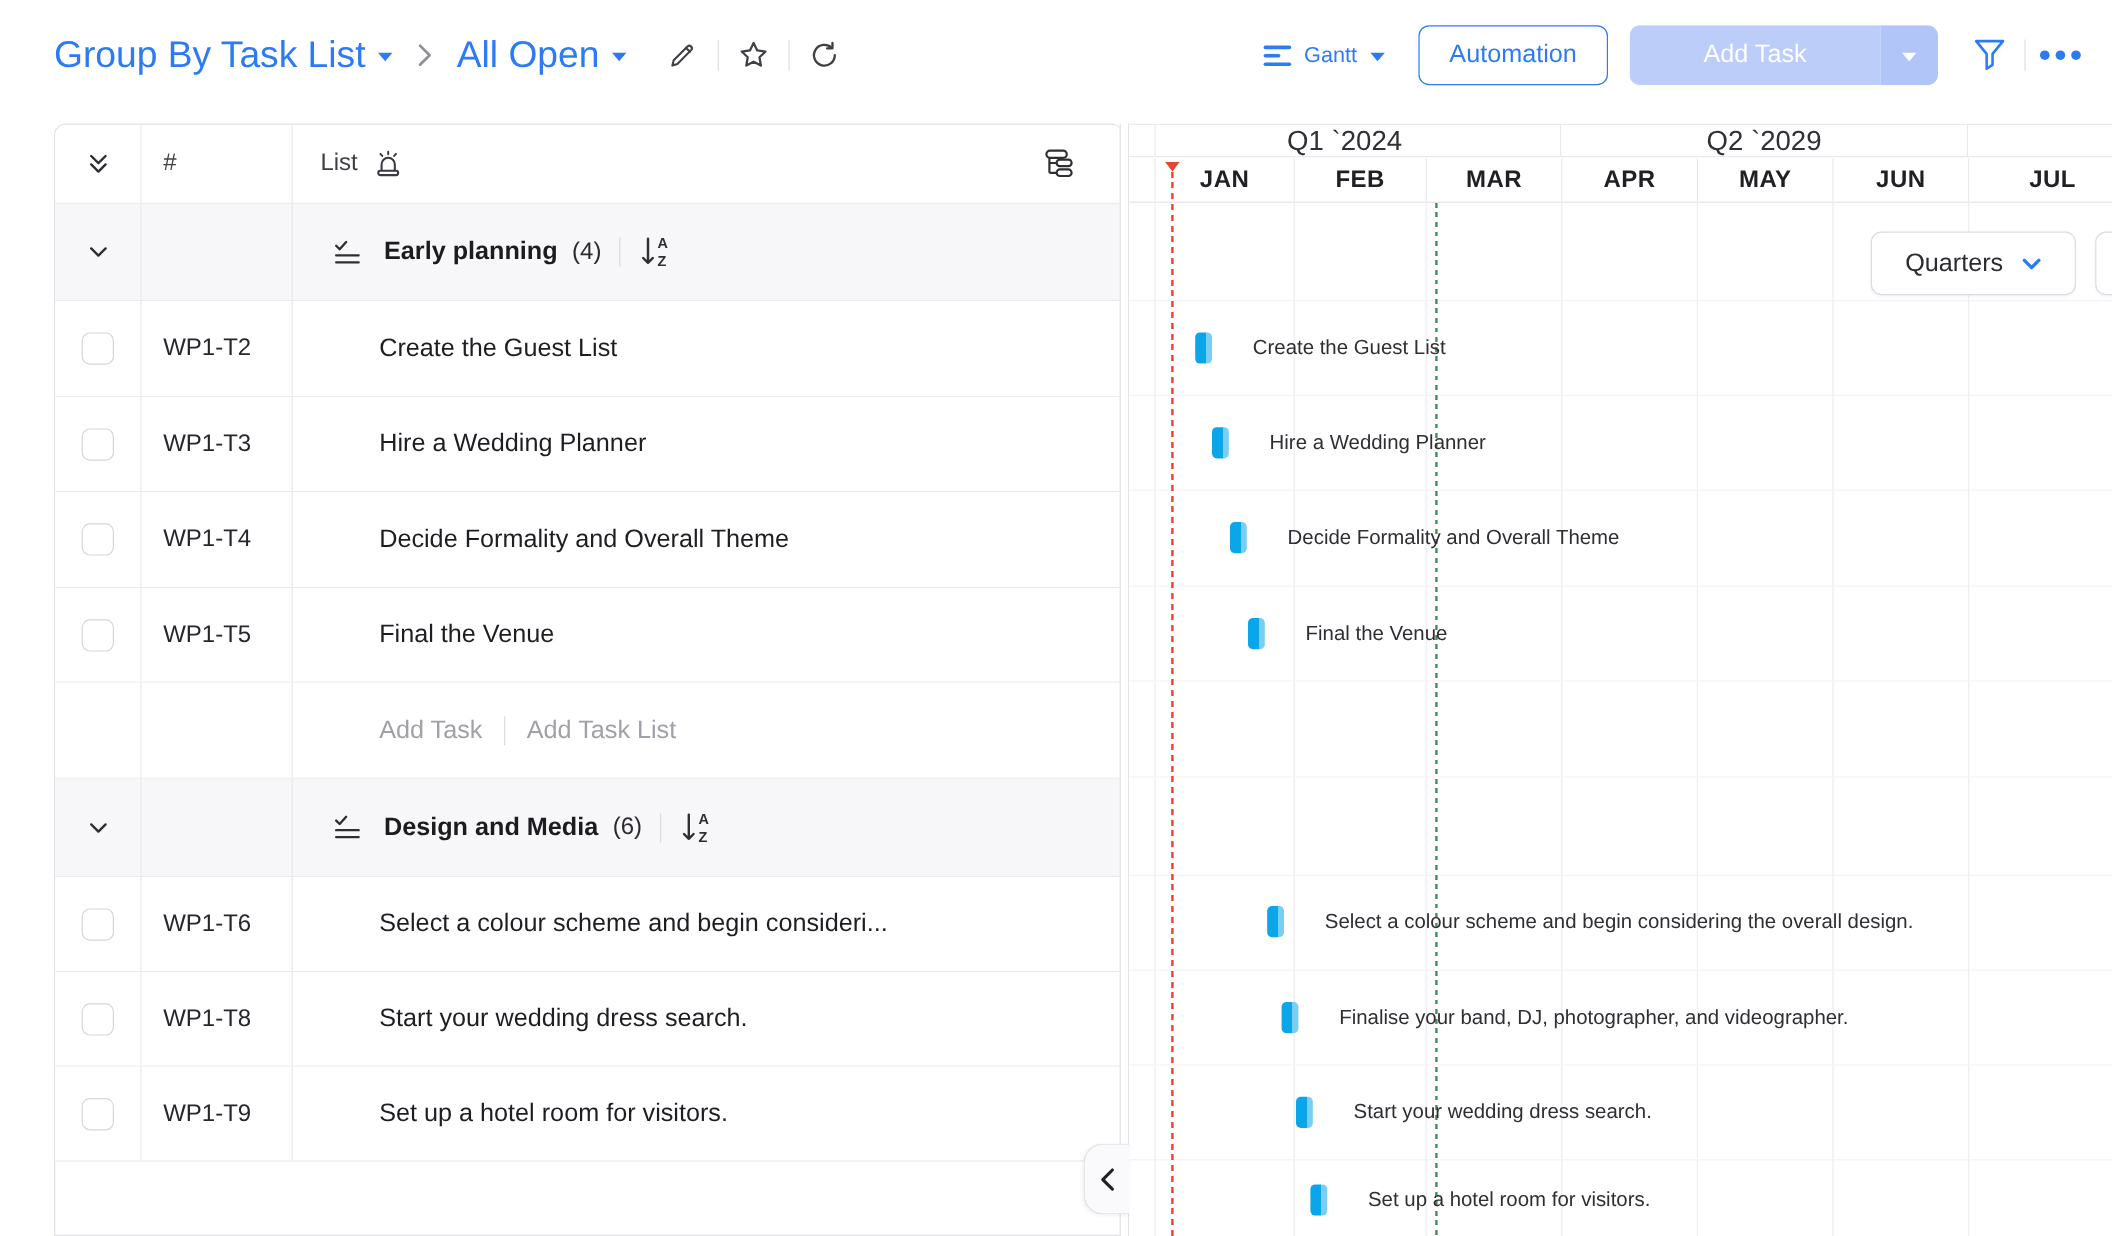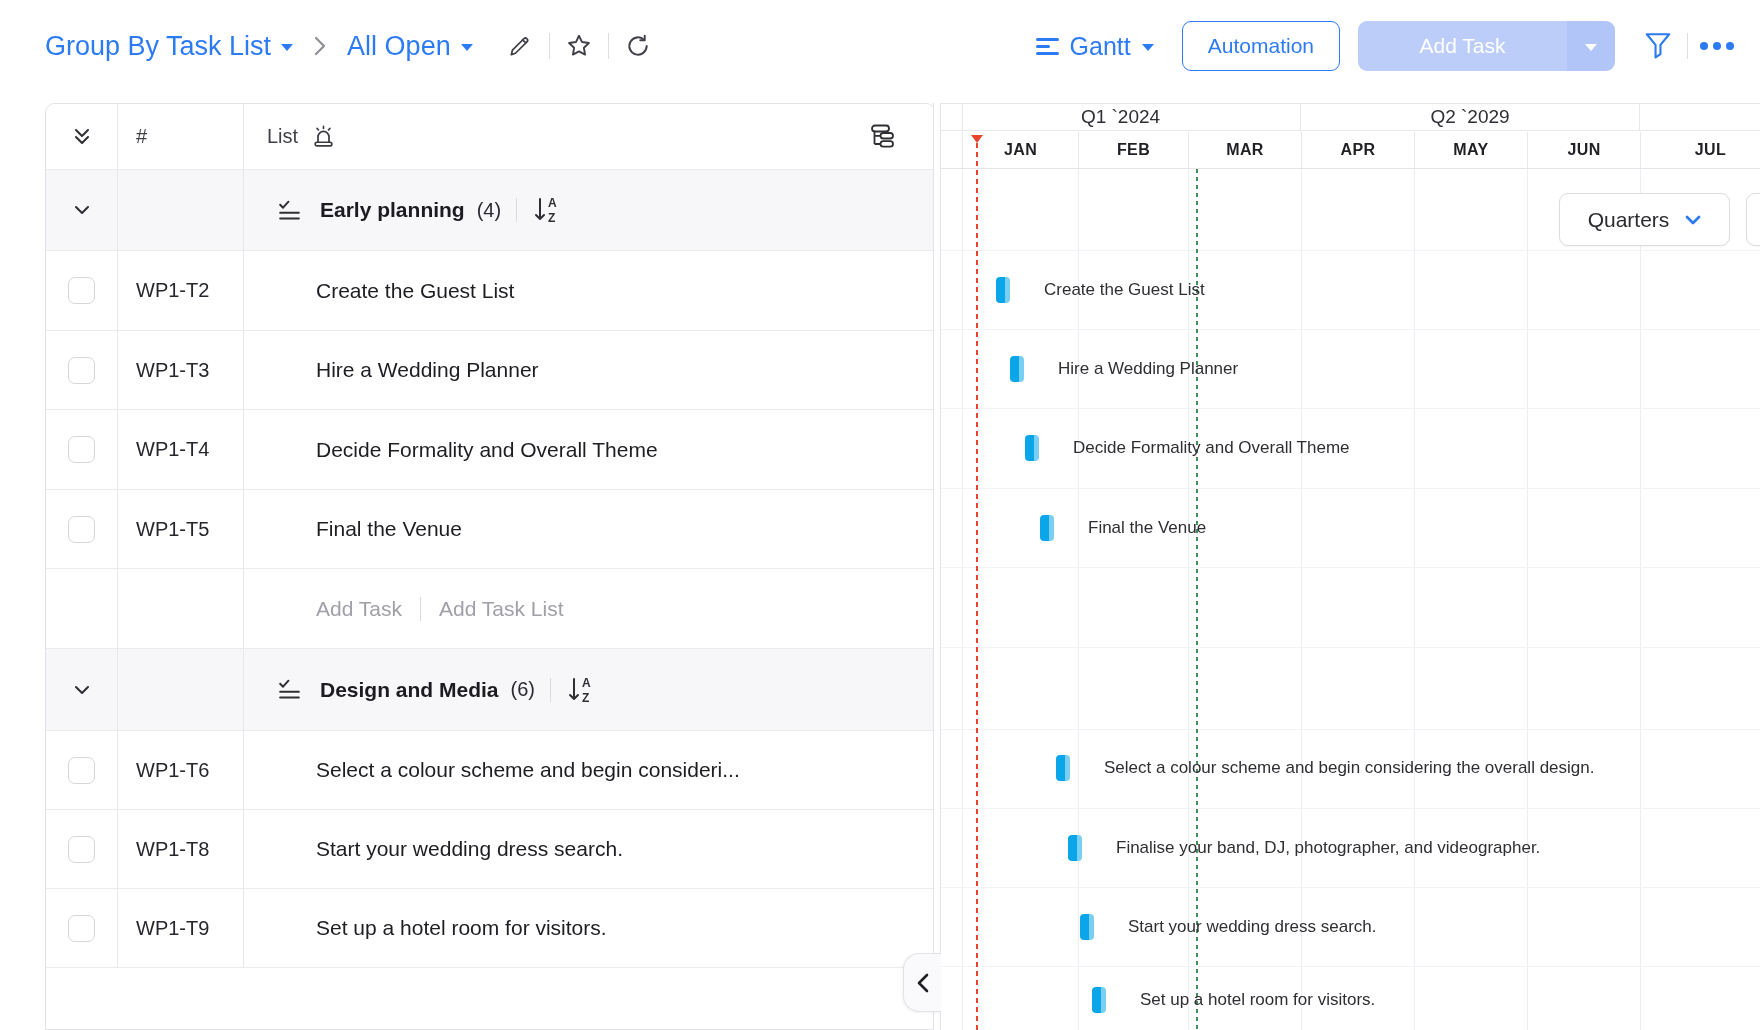--- a/index.html
+++ b/index.html
@@ -3,27 +3,27 @@
 <meta charset="utf-8">
 <style>
   * { margin:0; padding:0; box-sizing:border-box; }
   html,body { width:1760px; height:1030px; overflow:hidden; background:#fff;
     font-family:"Liberation Sans", sans-serif; color:#1d1d22; }
 
   
   .toolbar { position:absolute; left:0; top:0; width:1760px; height:92px;
     display:flex; align-items:center; justify-content:space-between; padding:0 26px 0 45px; }
   .tb-left, .tb-right { display:flex; align-items:center; }
-  .tb-link { display:flex; align-items:center; gap:10px; color:#2d7bf4; font-size:27px; cursor:pointer; }
+  .tb-link { display:flex; align-items:center; gap:10px; color:#2d7bf4; font-size:31px; cursor:pointer; }
   .caret-down { width:0; height:0; border-left:6px solid transparent; border-right:6px solid transparent;
     border-top:7px solid #2d7bf4; margin-top:3px; }
   .crumb-sep { margin:0 20px; display:flex; align-items:center; }
   .icon-btn { display:flex; align-items:center; justify-content:center; width:34px; height:34px; cursor:pointer; }
   .v-div { width:1px; height:26px; background:#dedee3; margin:0 12px; }
-  .view-switch { display:flex; align-items:center; gap:11px; color:#2d7bf4; font-size:25px; cursor:pointer; margin-right:28px; }
+  .view-switch { display:flex; align-items:center; gap:11px; color:#2d7bf4; font-size:18px; cursor:pointer; margin-right:28px; }
   .gantt-glyph { display:flex; flex-direction:column; gap:4px; }
   .gantt-glyph i { display:block; height:3px; border-radius:2px; background:#2d7bf4; }
   .gantt-glyph i:nth-child(1){ width:23px; }
   .gantt-glyph i:nth-child(2){ width:14px; }
   .gantt-glyph i:nth-child(3){ width:23px; }
   .btn-outline { height:50px; padding:0 25px; border:1.5px solid #2d7bf4; border-radius:9px;
     background:#fff; color:#2d7bf4; font-size:21px; display:flex; align-items:center; cursor:pointer; }
   .btn-split { display:flex; height:50px; margin-left:18px; border-radius:9px; overflow:hidden; cursor:pointer; }
   .btn-split .main { width:209px; background:#bccdf9; color:#fff; font-size:21px;
     display:flex; align-items:center; justify-content:center; }
@@ -62,24 +62,24 @@
   .splitter { position:absolute; left:933px; top:103px; width:8px; height:927px; background:#fff;
     border-left:1px solid #e2e2e7; border-right:1px solid #e2e2e7; }
   .collapse-tab { position:absolute; left:903px; top:953px; width:38px; height:59px; background:#fafafc;
     border:1px solid #e2e2e7; border-right:none; border-radius:16px 0 0 16px; z-index:5;
     display:flex; align-items:center; justify-content:center; cursor:pointer; box-shadow:-1px 1px 3px rgba(0,0,0,.05); }
 
   
   .gantt { position:absolute; left:941px; top:103px; width:819px; height:927px; overflow:hidden; background:#fff; }
   .g-qrow { position:absolute; left:0; top:0; width:100%; height:28px; border-top:1px solid #e7e7eb; border-bottom:1px solid #e8e8ec; }
   .g-qcell { position:absolute; top:0; height:100%; display:flex; align-items:center; justify-content:center;
-    font-size:19px; color:#2f2f35; border-right:1px solid #e8e8ec; }
+    font-size:23px; color:#2f2f35; border-right:1px solid #e8e8ec; }
   .g-mrow { position:absolute; left:0; top:29px; width:100%; height:37px; border-bottom:1px solid #e4e4e9; }
   .g-mcell { position:absolute; top:0; height:100%; display:flex; align-items:center; justify-content:center;
-    font-size:16px; font-weight:bold; letter-spacing:.4px; color:#1f1f24; border-left:1px solid #e8e8ec; }
+    font-size:20px; font-weight:bold; letter-spacing:.4px; color:#1f1f24; border-left:1px solid #e8e8ec; }
   .g-vline { position:absolute; top:66px; bottom:0; width:1px; background:#ededf2; }
   .g-hline { position:absolute; left:0; width:100%; height:1px; background:#f3f3f7; }
   .start-marker { position:absolute; left:30px; top:32px; width:0; height:0;
     border-left:6px solid transparent; border-right:6px solid transparent; border-top:8px solid #e8432d; }
   .start-line { position:absolute; left:35px; top:40px; bottom:0; width:2px;
     background:repeating-linear-gradient(180deg,#e8432d 0 5px,transparent 5px 9px); }
   .today-line { position:absolute; left:255px; top:66px; bottom:0; width:2px; opacity:.85;
     background:repeating-linear-gradient(180deg,#1e7d39 0 4px,transparent 4px 8px); }
   .g-bar-row { position:absolute; height:26px; display:flex; align-items:center; }
   .g-bar { width:14px; height:26px; border-radius:4px; flex:none; cursor:pointer;

